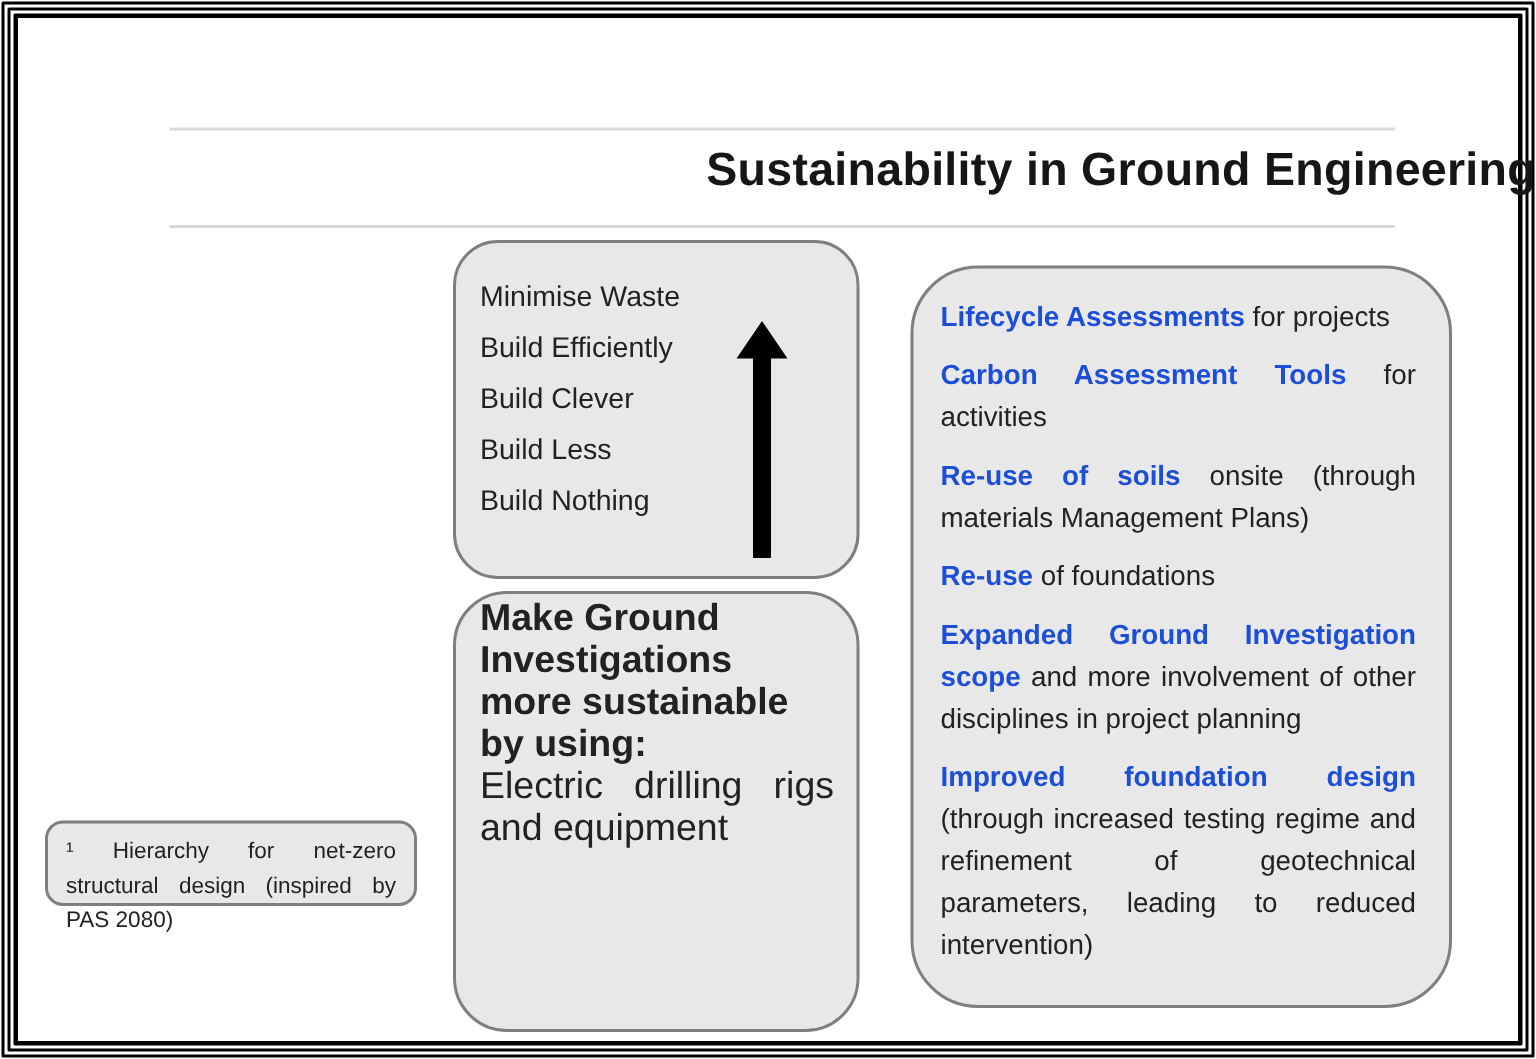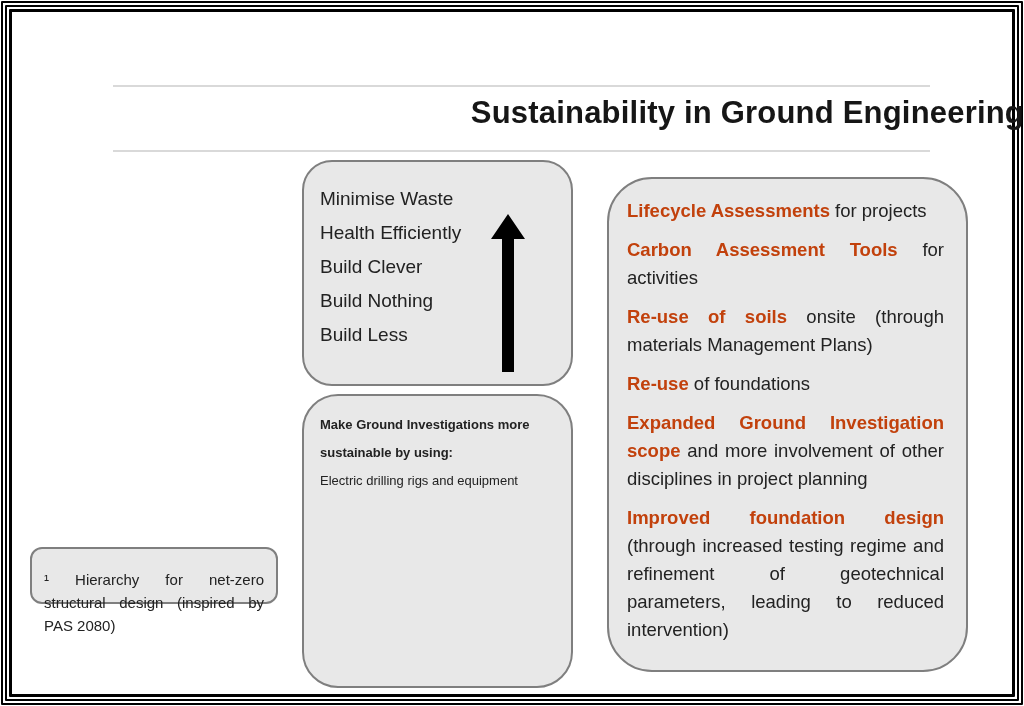--- a/index.html
+++ b/index.html
@@ -26,46 +26,46 @@
     position:absolute; background:#e8e8e8; border:2px solid #7f7f7f;
     box-sizing:border-box;
   }
 
   
   .intro-box  { left:17px; top:162px; width:274px; height:366px; border-radius:28px;
                 padding:6px 26px; font-size:19px; line-height:29px; }
   .intro-box p { margin:8px 0; text-align:justify; text-align-last:left; }
 
   .footnote-box { left:30px; top:547px; width:248px; height:57px; border-radius:12px;
-                  padding:19px 12px; font-size:15px; line-height:23px; }
+                  padding:7px 12px; font-size:15px; line-height:23px; }
   .footnote-box p { margin:0; text-align:justify; text-align-last:left; }
 
   .author-box { left:30px; top:619px; width:248px; height:68px; border-radius:12px;
                 padding:7px 14px; font-size:20px; line-height:27px; }
   .author-name { font-weight:bold; }
 
   
   .hierarchy-box { left:302px; top:160px; width:271px; height:226px; border-radius:30px;
                    padding:12px 0 0 0; font-size:19px; }
   .hierarchy-title { text-align:center; font-weight:bold; margin-top:2px; }
   .hierarchy-items { margin:8px 0 0 16px; }
   .hierarchy-item { line-height:34px; }
   .up-arrow { position:absolute; right:46px; top:52px; }
 
   .invest-box { left:302px; top:394px; width:271px; height:294px; border-radius:36px;
-                padding:15px 15px 10px 16px; font-size:13px; line-height:28px; }
+                padding:2px 15px 10px 16px; font-size:25px; line-height:28px; }
   .invest-heading { font-weight:bold; margin:0; }
   .invest-box p.item { margin:0; text-align:justify; text-align-last:left; }
 
   
   .results-box { left:607px; top:177px; width:361px; height:495px; border-radius:45px;
                  padding:12px 22px 10px 18px; font-size:18.5px; line-height:28px; }
   .results-box p { margin:11px 0; text-align:justify; text-align-last:left; }
   .results-box p:first-child { margin-top:6px; }
-  .results-box b { color:#c2410c; }
+  .results-box b { color:#1d4ed8; }
 </style>
 </head>
 <body>
 
 <div class="page">
 
   <div class="frame f1"></div>
   <div class="frame f2"></div>
   <div class="frame f3"></div>
 
@@ -75,24 +75,24 @@
 
 
   <div class="box footnote-box">
     <p>¹ Hierarchy for net-zero structural design (inspired by PAS 2080)</p>
   </div>
 
 
   <div class="box hierarchy-box">
     <div class="hierarchy-items">
       <div class="hierarchy-item">Minimise Waste</div>
-      <div class="hierarchy-item">Health Efficiently</div>
+      <div class="hierarchy-item">Build Efficiently</div>
       <div class="hierarchy-item">Build Clever</div>
+      <div class="hierarchy-item">Build Less</div>
       <div class="hierarchy-item">Build Nothing</div>
-      <div class="hierarchy-item">Build Less</div>
     </div>
     <svg class="up-arrow" width="34" height="158" viewBox="0 0 34 158" aria-hidden="true">
       <polygon points="17,0 34,25 23,25 23,158 11,158 11,25 0,25" fill="#000000"></polygon>
     </svg>
   </div>
 
   <div class="box invest-box">
     <p class="invest-heading">Make Ground Investigations more sustainable by using:</p>
     <p class="item">Electric drilling rigs and equipment</p>
   </div>

